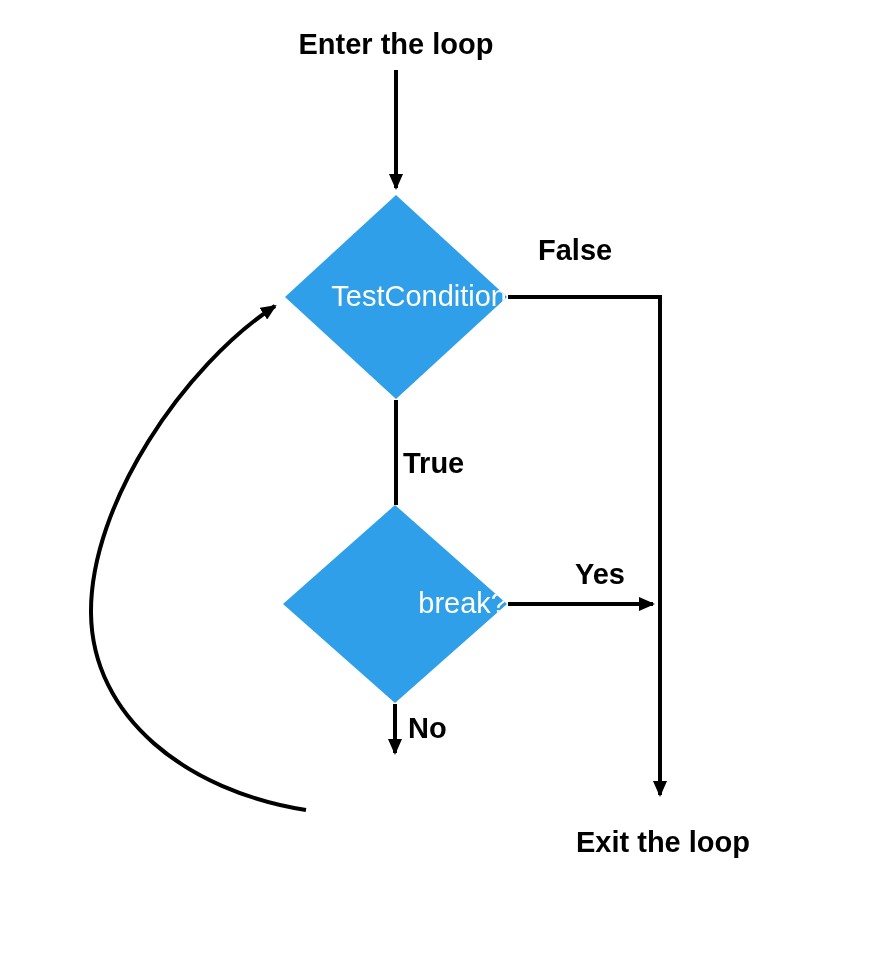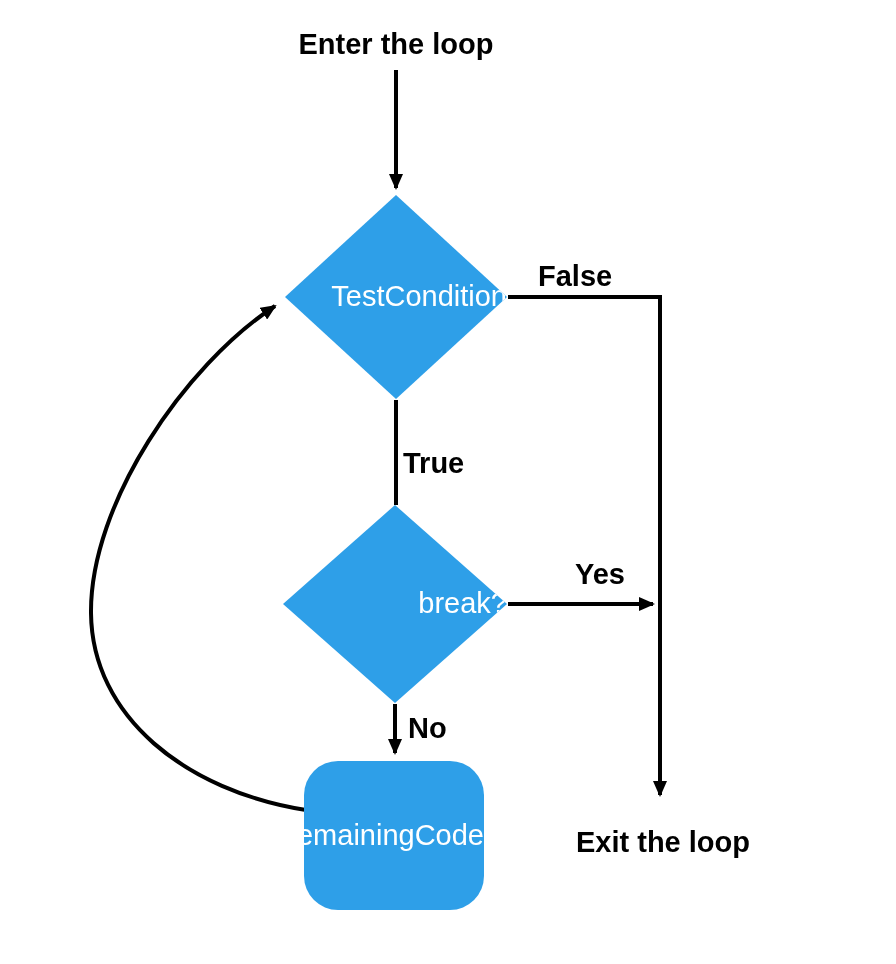--- a/index.html
+++ b/index.html
@@ -52,21 +52,21 @@
   .decision {
     clip-path: polygon(50% 0, 100% 50%, 50% 100%, 0 50%);
   }
   #node-test-condition { left: 285px; top: 195px; width: 222px; height: 204px; }
   #node-break          { left: 283px; top: 505px; width: 224px; height: 198px; }
   #node-remaining-code {
     left: 304px; top: 761px; width: 180px; height: 149px;
     border-radius: 34px;
   }
   #label-enter { left: 245px; top: 28px;  width: 302px; }
-  #label-false { left: 538px; top: 260px; }
+  #label-false { left: 538px; top: 234px; }
   #label-true  { left: 403px; top: 447px; }
   #label-yes   { left: 575px; top: 558px; }
   #label-no    { left: 408px; top: 712px; }
   #label-exit  { left: 512px; top: 826px; width: 302px; text-align: center; }
 </style>
 </head>
 <body>
 
 <div class="canvas">
 
@@ -102,20 +102,16 @@
   <div id="label-true" class="flow-label">True</div>
 
   <div id="node-break" class="node decision">
     <span>break?</span>
   </div>
 
   <div id="label-yes" class="flow-label">Yes</div>
 
   <div id="label-no" class="flow-label">No</div>
 
-  <div id="node-remaining-code" class="node">
-    <span>Remaining</span>
-    <span>Code</span>
-  </div>
 
   <div id="label-exit" class="flow-label centered">Exit the loop</div>
 
 </div>
 
 </body></html>

